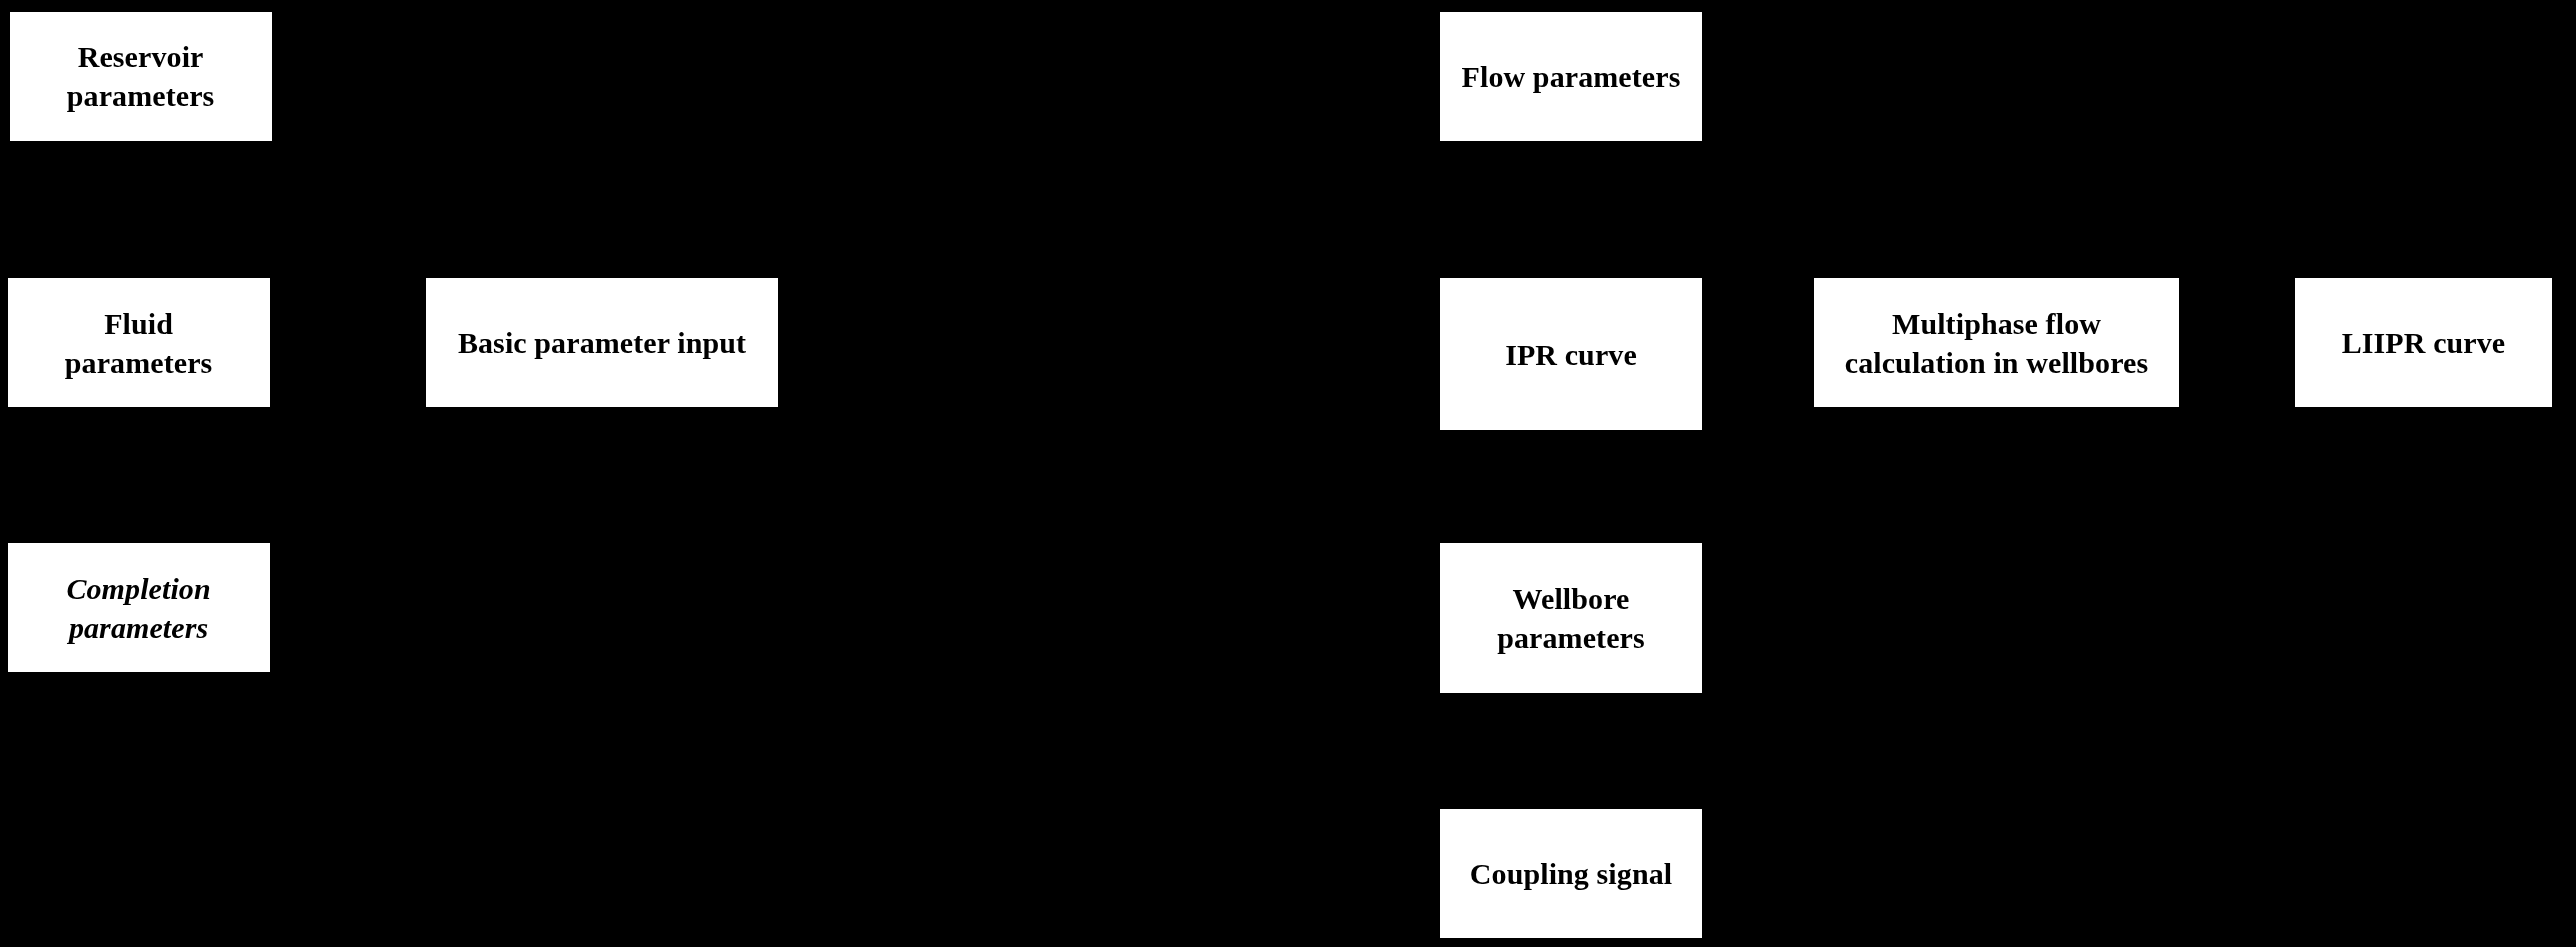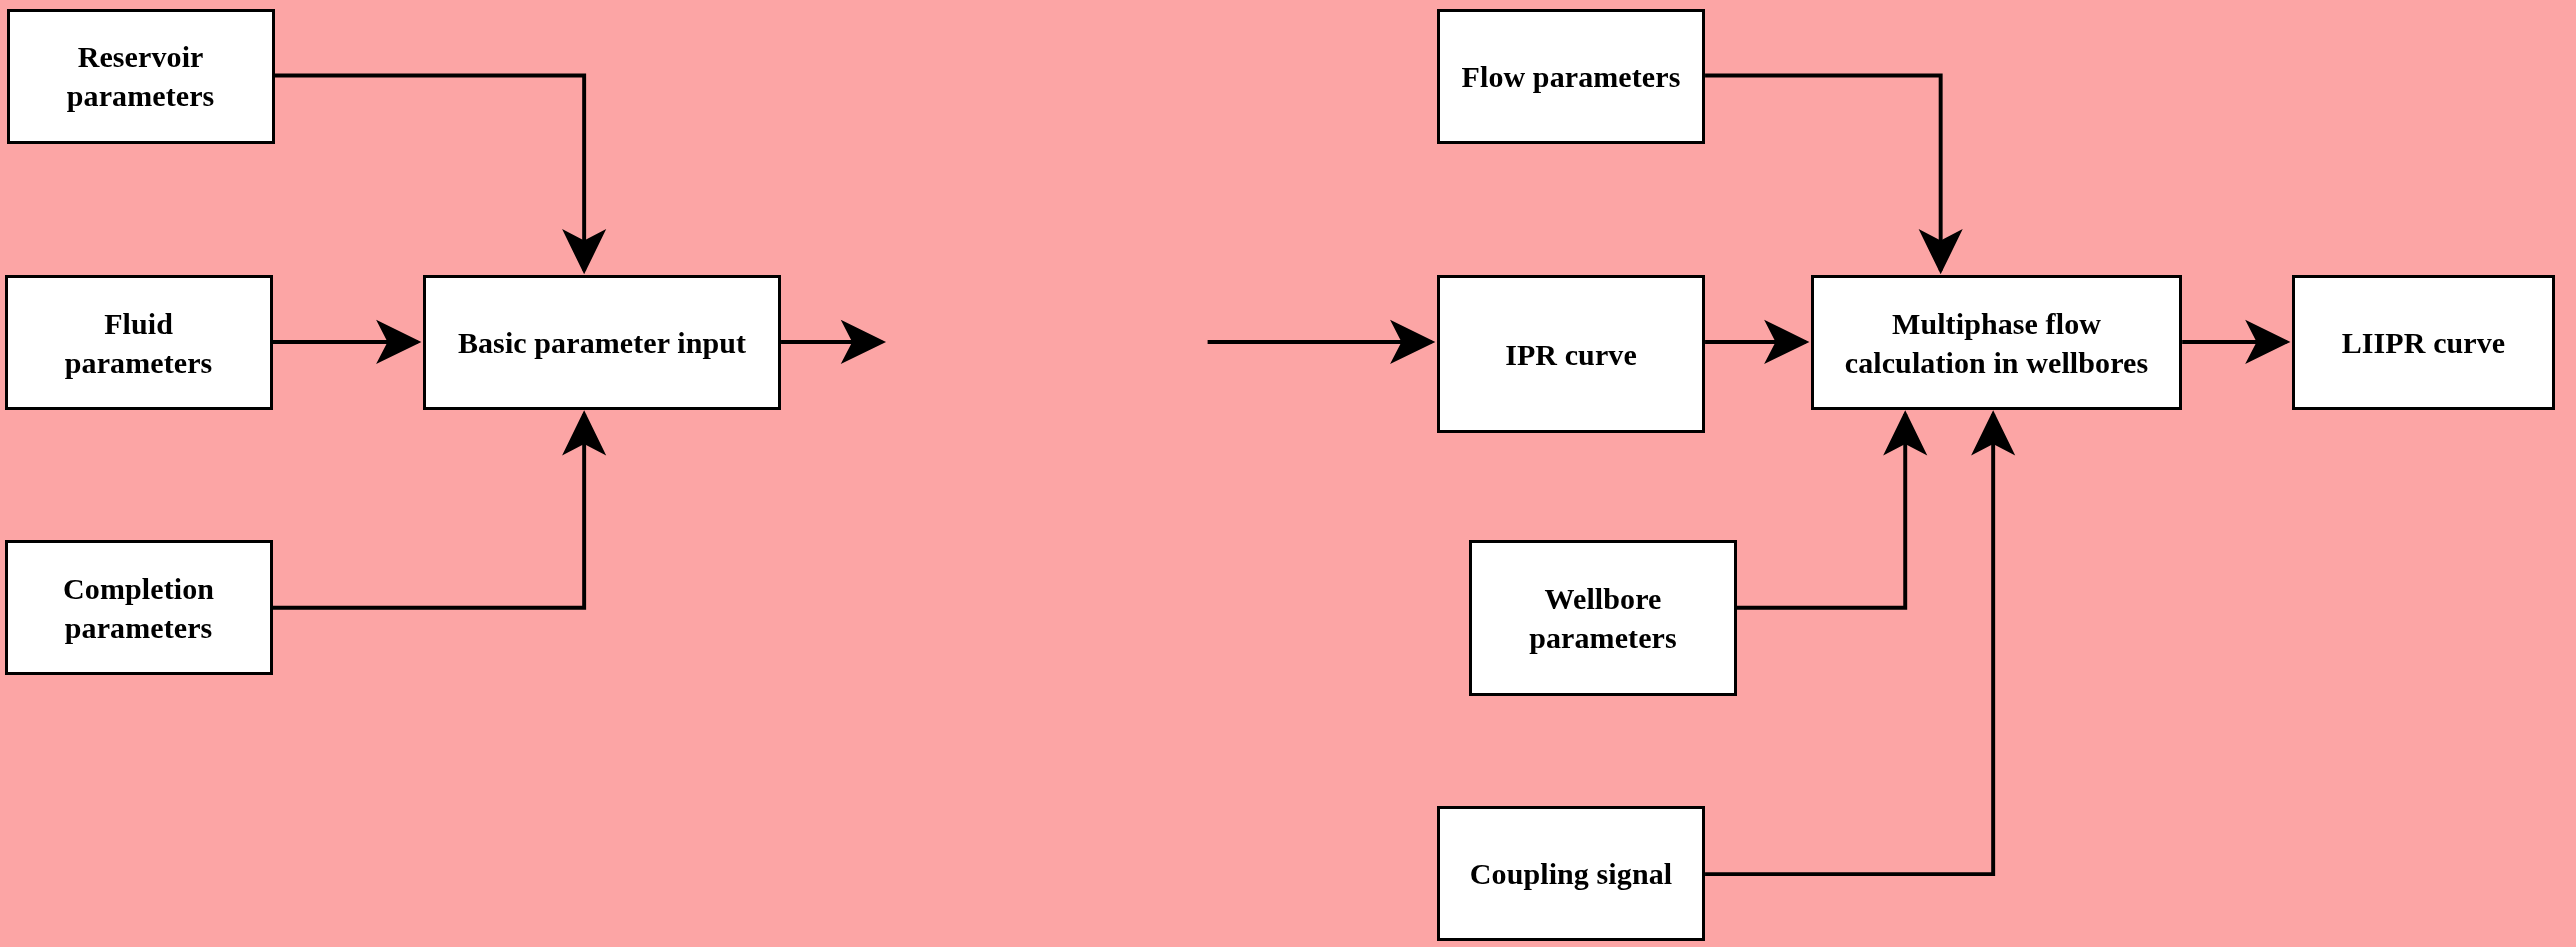--- a/index.html
+++ b/index.html
@@ -8,21 +8,21 @@
     padding: 0;
     background: #ffffff;
   }
   body {
     font-family: "Liberation Serif", "DejaVu Serif", serif;
   }
   #canvas {
     position: relative;
     width: 2576px;
     height: 947px;
-    background: #fca5a5;
+    background: #000000;
     overflow: hidden;
   }
   #edges {
     position: absolute;
     left: 0;
     top: 0;
     width: 2576px;
     height: 947px;
     pointer-events: none;
   }
@@ -83,21 +83,21 @@
   <div class="node" style="left:6.6px; top:8.5px; width:268px; height:135px;">
     <span class="label">Reservoir
 parameters</span>
   </div>
 
   <div class="node" style="left:4.6px; top:275px; width:268px; height:135px;">
     <span class="label">Fluid
 parameters</span>
   </div>
 
-  <div class="node" style="left:4.6px; top:540px; width:268px; height:135px;">
+  <div class="node" style="left:4.6px; top:540px; width:268px; height:135px;font-style:italic;">
     <span class="label">Completion
 parameters</span>
   </div>
 
   <div class="node" style="left:423px; top:275px; width:358px; height:135px;text-align:center;">
     <span class="label">Basic parameter input</span>
   </div>
 
 
   <div class="node" style="left:1437px; top:275px; width:268px; height:158px;">
@@ -110,21 +110,21 @@
 
   <div class="node" style="left:1811px; top:275px; width:371px; height:135px;align-items:center;">
     <span class="label">Multiphase flow
 calculation in wellbores</span>
   </div>
 
   <div class="node" style="left:2292px; top:275px; width:263px; height:135px;">
     <span class="label">LIIPR curve</span>
   </div>
 
-  <div class="node" style="left:1437px; top:540px; width:268px; height:156px;margin-left:32px;">
+  <div class="node" style="left:1437px; top:540px; width:268px; height:156px;">
     <span class="label">Wellbore
 parameters</span>
   </div>
 
   <div class="node" style="left:1437px; top:806px; width:268px; height:135px;">
     <span class="label">Coupling signal</span>
   </div>
 
 </div>
 

